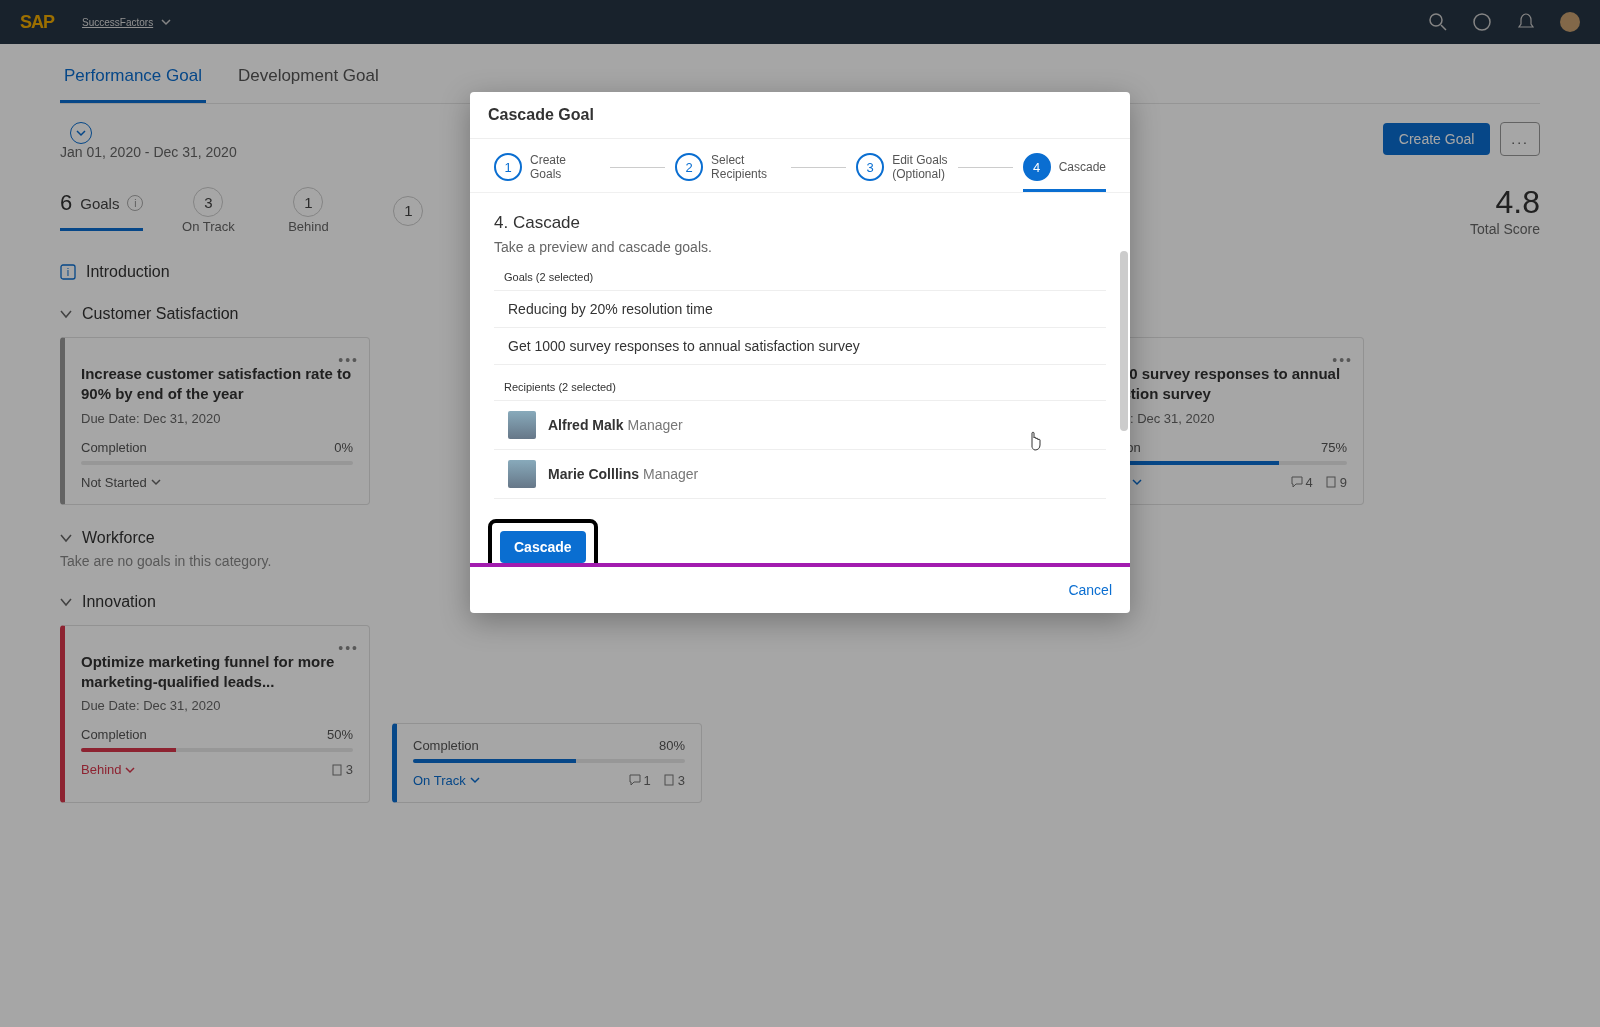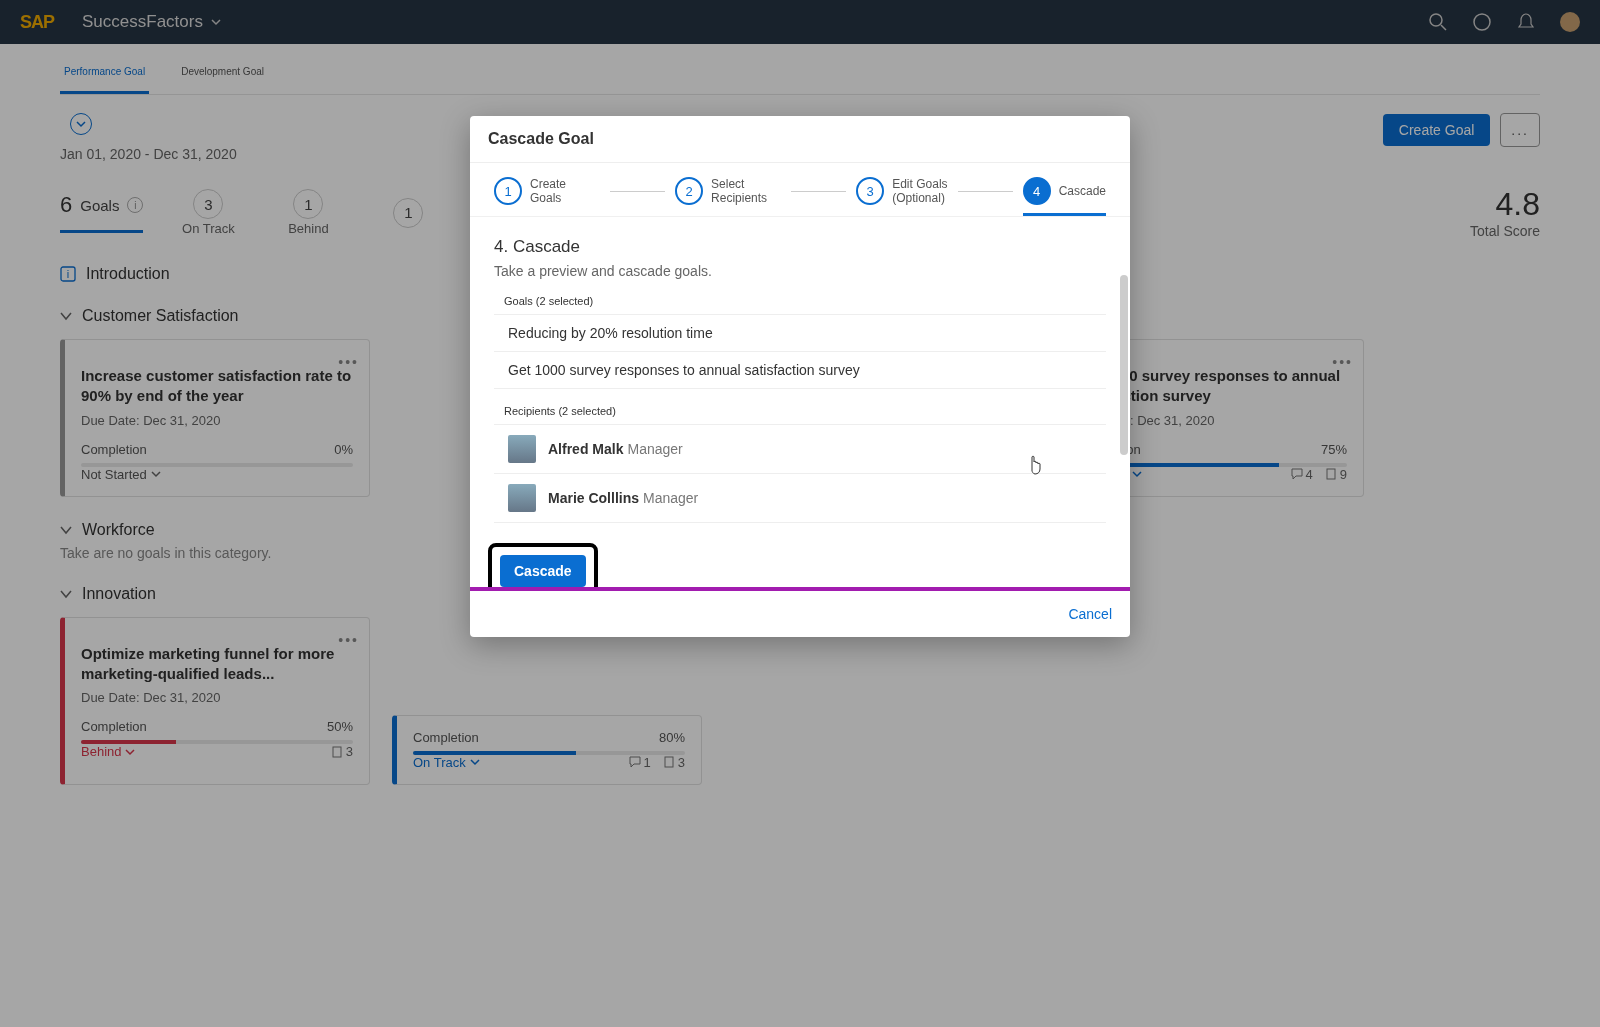--- a/index.html
+++ b/index.html
@@ -3,38 +3,38 @@
 <meta charset="utf-8">
 <style>
 * { box-sizing: border-box; margin: 0; padding: 0; }
 body { font-family: Arial, Helvetica, sans-serif; background: #fff; color: #333; width: 1600px; height: 1027px; overflow: hidden; position: relative; }
 
 
 .topbar { background: #263544; color: #fff; height: 44px; display: flex; align-items: center; padding: 0 20px; justify-content: space-between; }
 .topbar-left { display: flex; align-items: center; gap: 28px; }
 .sap-logo { font-weight: bold; font-size: 18px; color: #fff; letter-spacing: -1px; }
 .sap-logo span { color: #f0ab00; }
-.product-name { font-size: 17px; color: #ddd; display: flex; align-items: center; gap: 8px; }
+.product-name { font-size: 10px; color: #ddd; display: flex; align-items: center; gap: 8px; text-decoration: underline; }
 .topbar-right { display: flex; align-items: center; gap: 24px; }
 .topbar-right svg, .topbar-right .avatar { width: 20px; height: 20px; }
 .avatar { border-radius: 50%; background: #c8a070; display: inline-block; width: 24px; height: 24px; }
 
 
 .page { padding: 0 60px; }
 
 
 .tabs { display: flex; gap: 28px; border-bottom: 1px solid #e5e5e5; margin-top: 8px; }
-.tab { padding: 14px 4px; font-size: 10px; color: #555; cursor: pointer; border-bottom: 3px solid transparent; text-align: right; }
+.tab { padding: 14px 4px; font-size: 17px; color: #555; cursor: pointer; border-bottom: 3px solid transparent; text-align: right; }
 .tab.active { color: #0a6ed1; border-bottom-color: #0a6ed1; }
 
 
 .title-row { display: flex; justify-content: space-between; align-items: flex-start; margin-top: 18px; }
 .title-left h1 { font-size: 28px; font-weight: 600; color: #333; display: inline-block; }
 .title-left .chev-circle { display: inline-flex; width: 22px; height: 22px; border: 1px solid #0a6ed1; border-radius: 50%; align-items: center; justify-content: center; margin-left: 10px; color: #0a6ed1; }
-.date-range { color: #666; font-size: 14px; margin-top: 11px; }
+.date-range { color: #666; font-size: 14px; margin-top: 0; }
 .title-right { display: flex; gap: 10px; align-items: center; }
 .btn-primary { background: #0a6ed1; color: #fff; border: none; padding: 8px 16px; font-size: 14px; border-radius: 4px; cursor: pointer; }
 .btn-more { border: 1px solid #999; background: #fff; color: #555; border-radius: 4px; padding: 8px 10px; font-size: 14px; cursor: pointer; letter-spacing: 2px; }
 
 
 .summary { display: flex; align-items: center; gap: 40px; margin-top: 24px; justify-content: space-between; }
 .summary-left { display: flex; align-items: center; gap: 30px; }
 .summary-item { text-align: center; min-width: 70px; }
 .summary-item .num { font-size: 22px; color: #333; }
 .summary-item .lbl { font-size: 13px; color: #666; margin-top: 2px; }
@@ -57,30 +57,30 @@
 .goal-card { width: 310px; border: 1px solid #e0e0e0; border-left: 5px solid #ccc; border-radius: 4px; padding: 14px 16px; position: relative; }
 .goal-card.grey { border-left-color: #999; }
 .goal-card.blue { border-left-color: #0a6ed1; }
 .goal-card.red { border-left-color: #d9364c; }
 .goal-card h3 { font-size: 15px; font-weight: 600; line-height: 1.35; color: #333; margin-top: 12px; }
 .goal-card .due { font-size: 13px; color: #666; margin-top: 6px; }
 .goal-card .compl-row { display: flex; justify-content: space-between; font-size: 13px; color: #555; margin-top: 14px; }
 .progress { height: 4px; background: #e8e8e8; margin-top: 6px; border-radius: 2px; overflow: hidden; }
 .progress .bar { height: 100%; background: #0a6ed1; }
 .progress .bar.red { background: #d9364c; }
-.status-row { display: flex; justify-content: space-between; align-items: flex-end; font-size: 13px; }
+.status-row { display: flex; justify-content: space-between; align-items: flex-end; margin-top: 10px; font-size: 13px; }
 .status-row .status { color: #555; display: flex; align-items: center; gap: 4px; }
 .status.blue { color: #0a6ed1; }
 .status.red { color: #d9364c; }
 .status-row .meta { display: flex; gap: 12px; color: #666; font-size: 13px; }
 .meta span { display: flex; align-items: center; gap: 3px; }
 .card-more { position: absolute; top: 14px; right: 10px; color: #888; letter-spacing: 2px; font-size: 14px; cursor: pointer; }
 
 
-.overlay { position: absolute; inset: 0; background: rgba(0,0,0,0.35); display: flex; justify-content: center; align-items: flex-start; padding-top: 116px; }
+.overlay { position: absolute; inset: 0; background: rgba(0,0,0,0.35); display: flex; justify-content: center; align-items: flex-start; padding-top: 92px; }
 .modal { width: 660px; background: #fff; border-radius: 4px; box-shadow: 0 8px 30px rgba(0,0,0,0.3); }
 .modal-title { padding: 14px 18px; font-size: 16px; font-weight: 600; color: #333; border-bottom: 1px solid #eee; }
 
 .stepper { display: flex; align-items: center; padding: 14px 24px 10px; gap: 10px; border-bottom: 1px solid #f0f0f0; }
 .step { display: flex; align-items: center; gap: 8px; }
 .step .circle { width: 28px; height: 28px; border: 2px solid #0a6ed1; border-radius: 50%; display: flex; align-items: center; justify-content: center; font-size: 13px; color: #0a6ed1; }
 .step .slbl { font-size: 12px; color: #555; line-height: 1.2; max-width: 70px; }
 .step .slbl .opt { display: block; }
 .step.active .circle { background: #0a6ed1; color: #fff; }
 .step.active { border-bottom: 3px solid #0a6ed1; padding-bottom: 8px; margin-bottom: -11px; }

